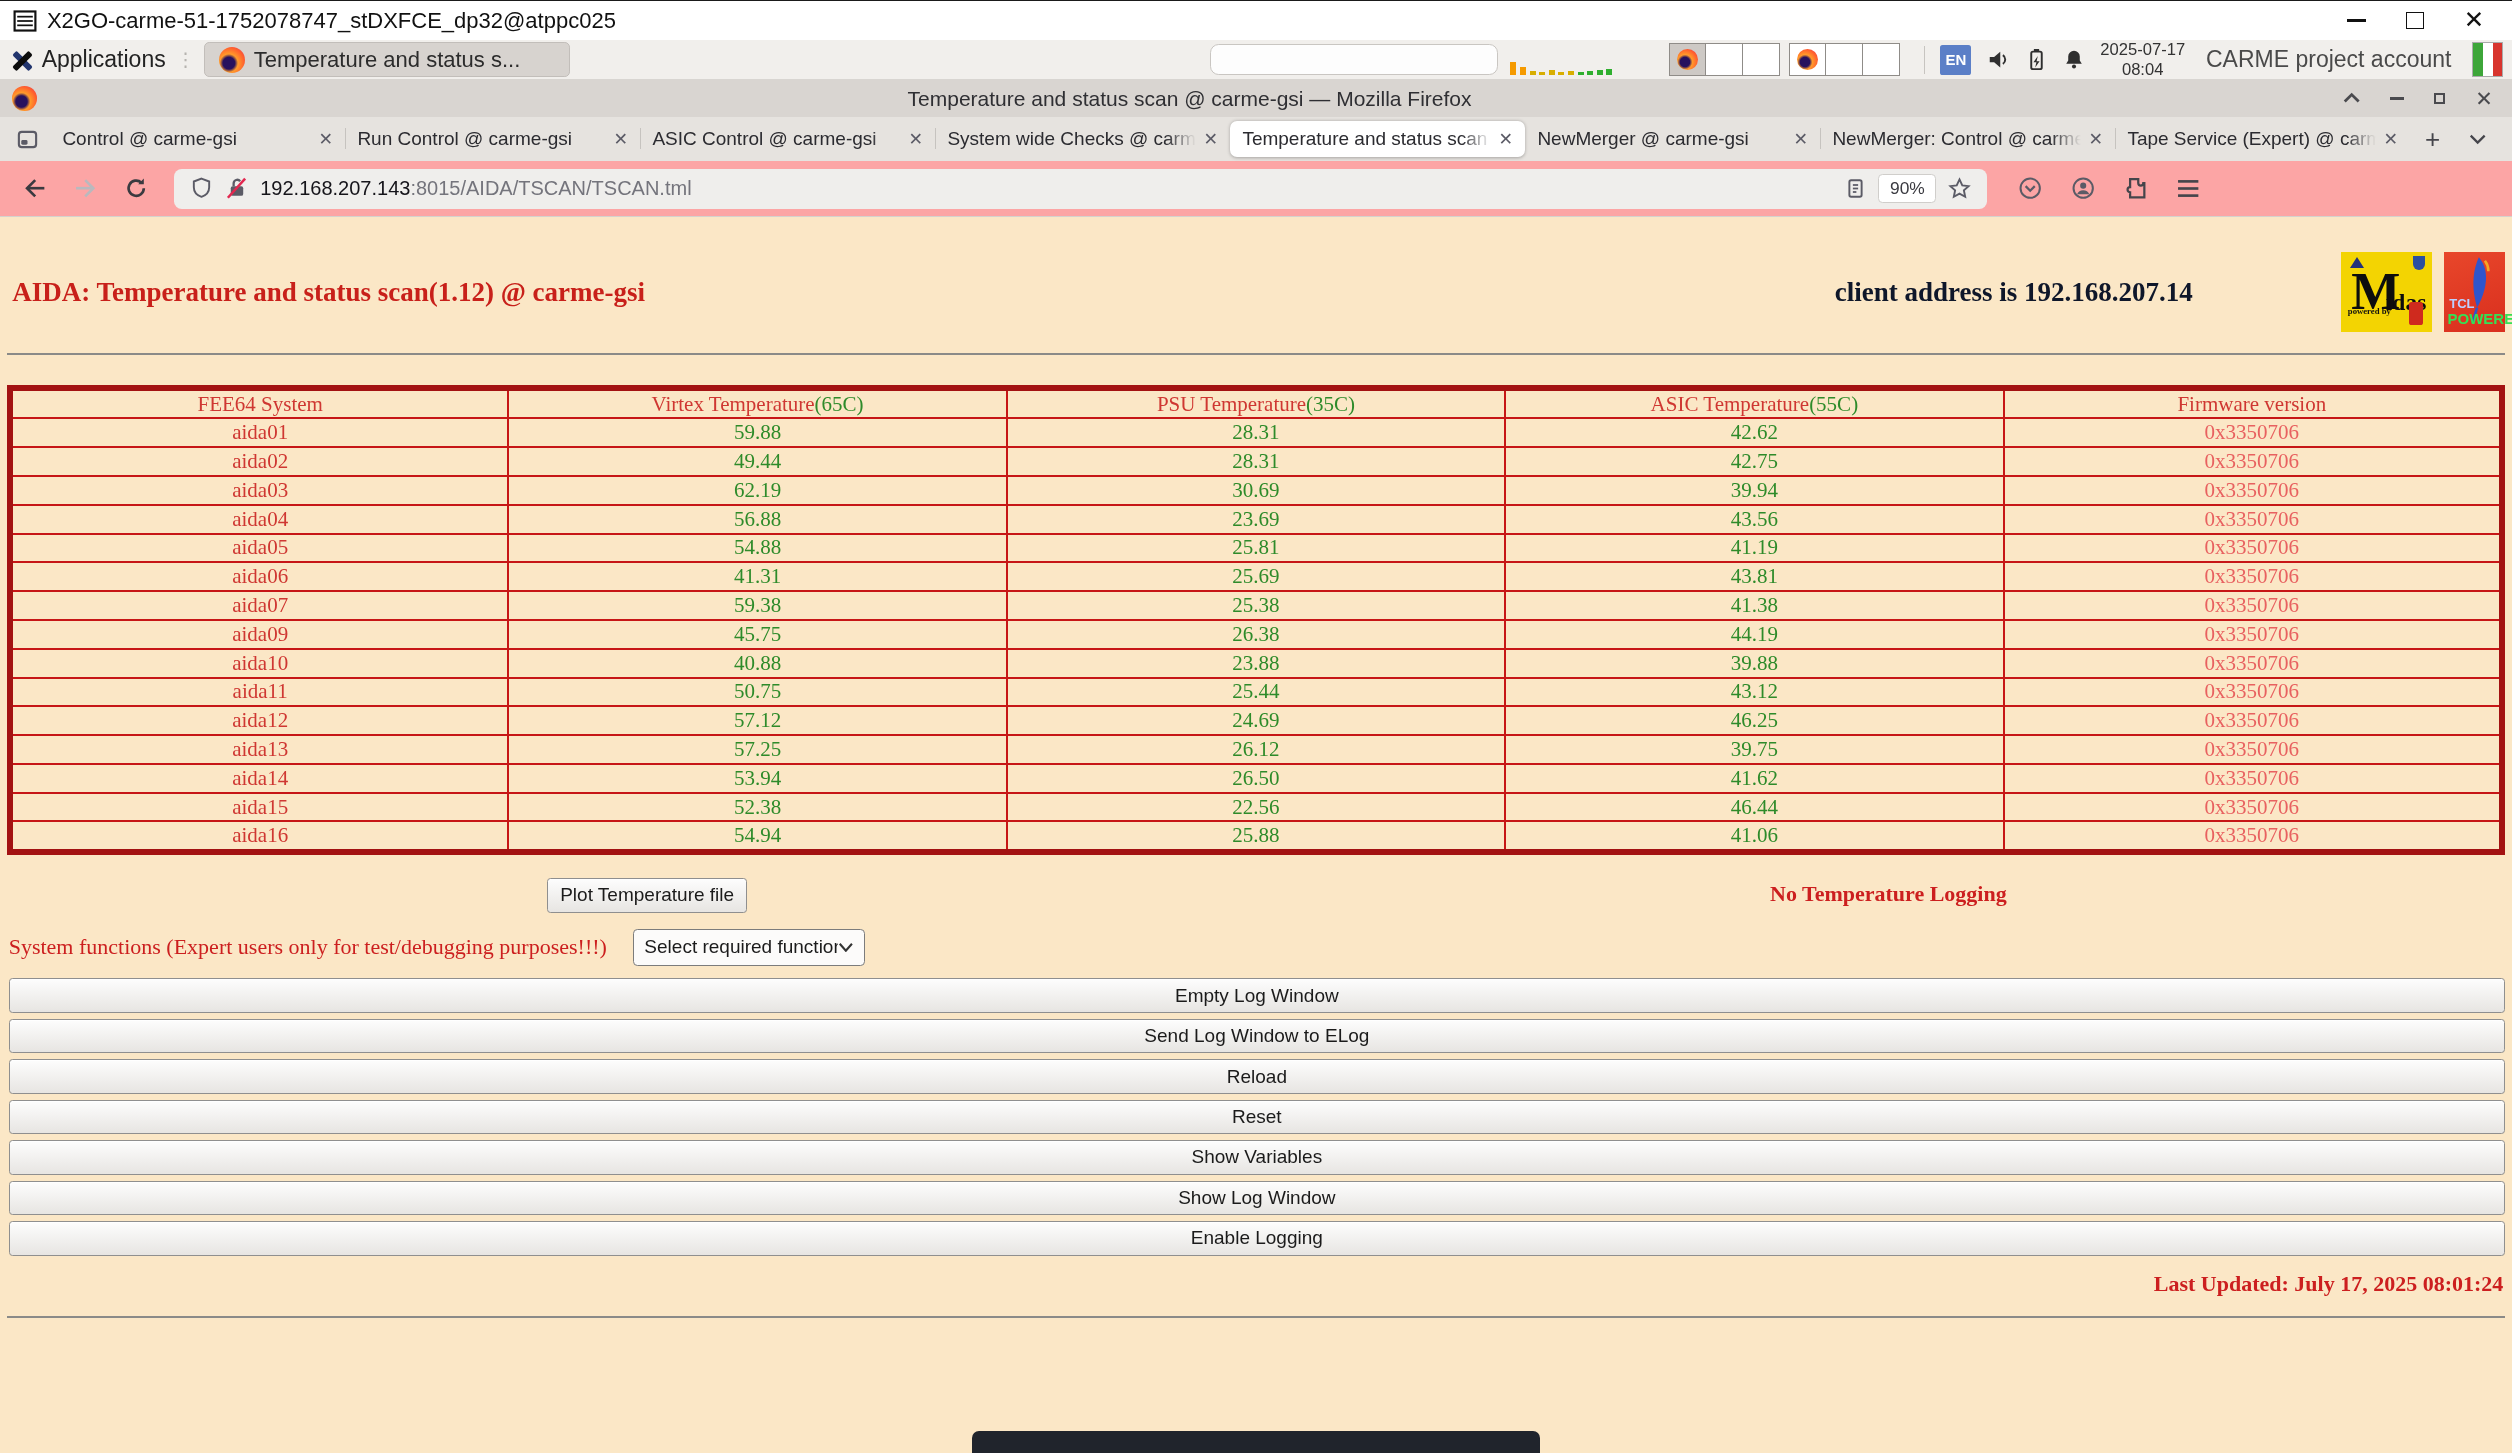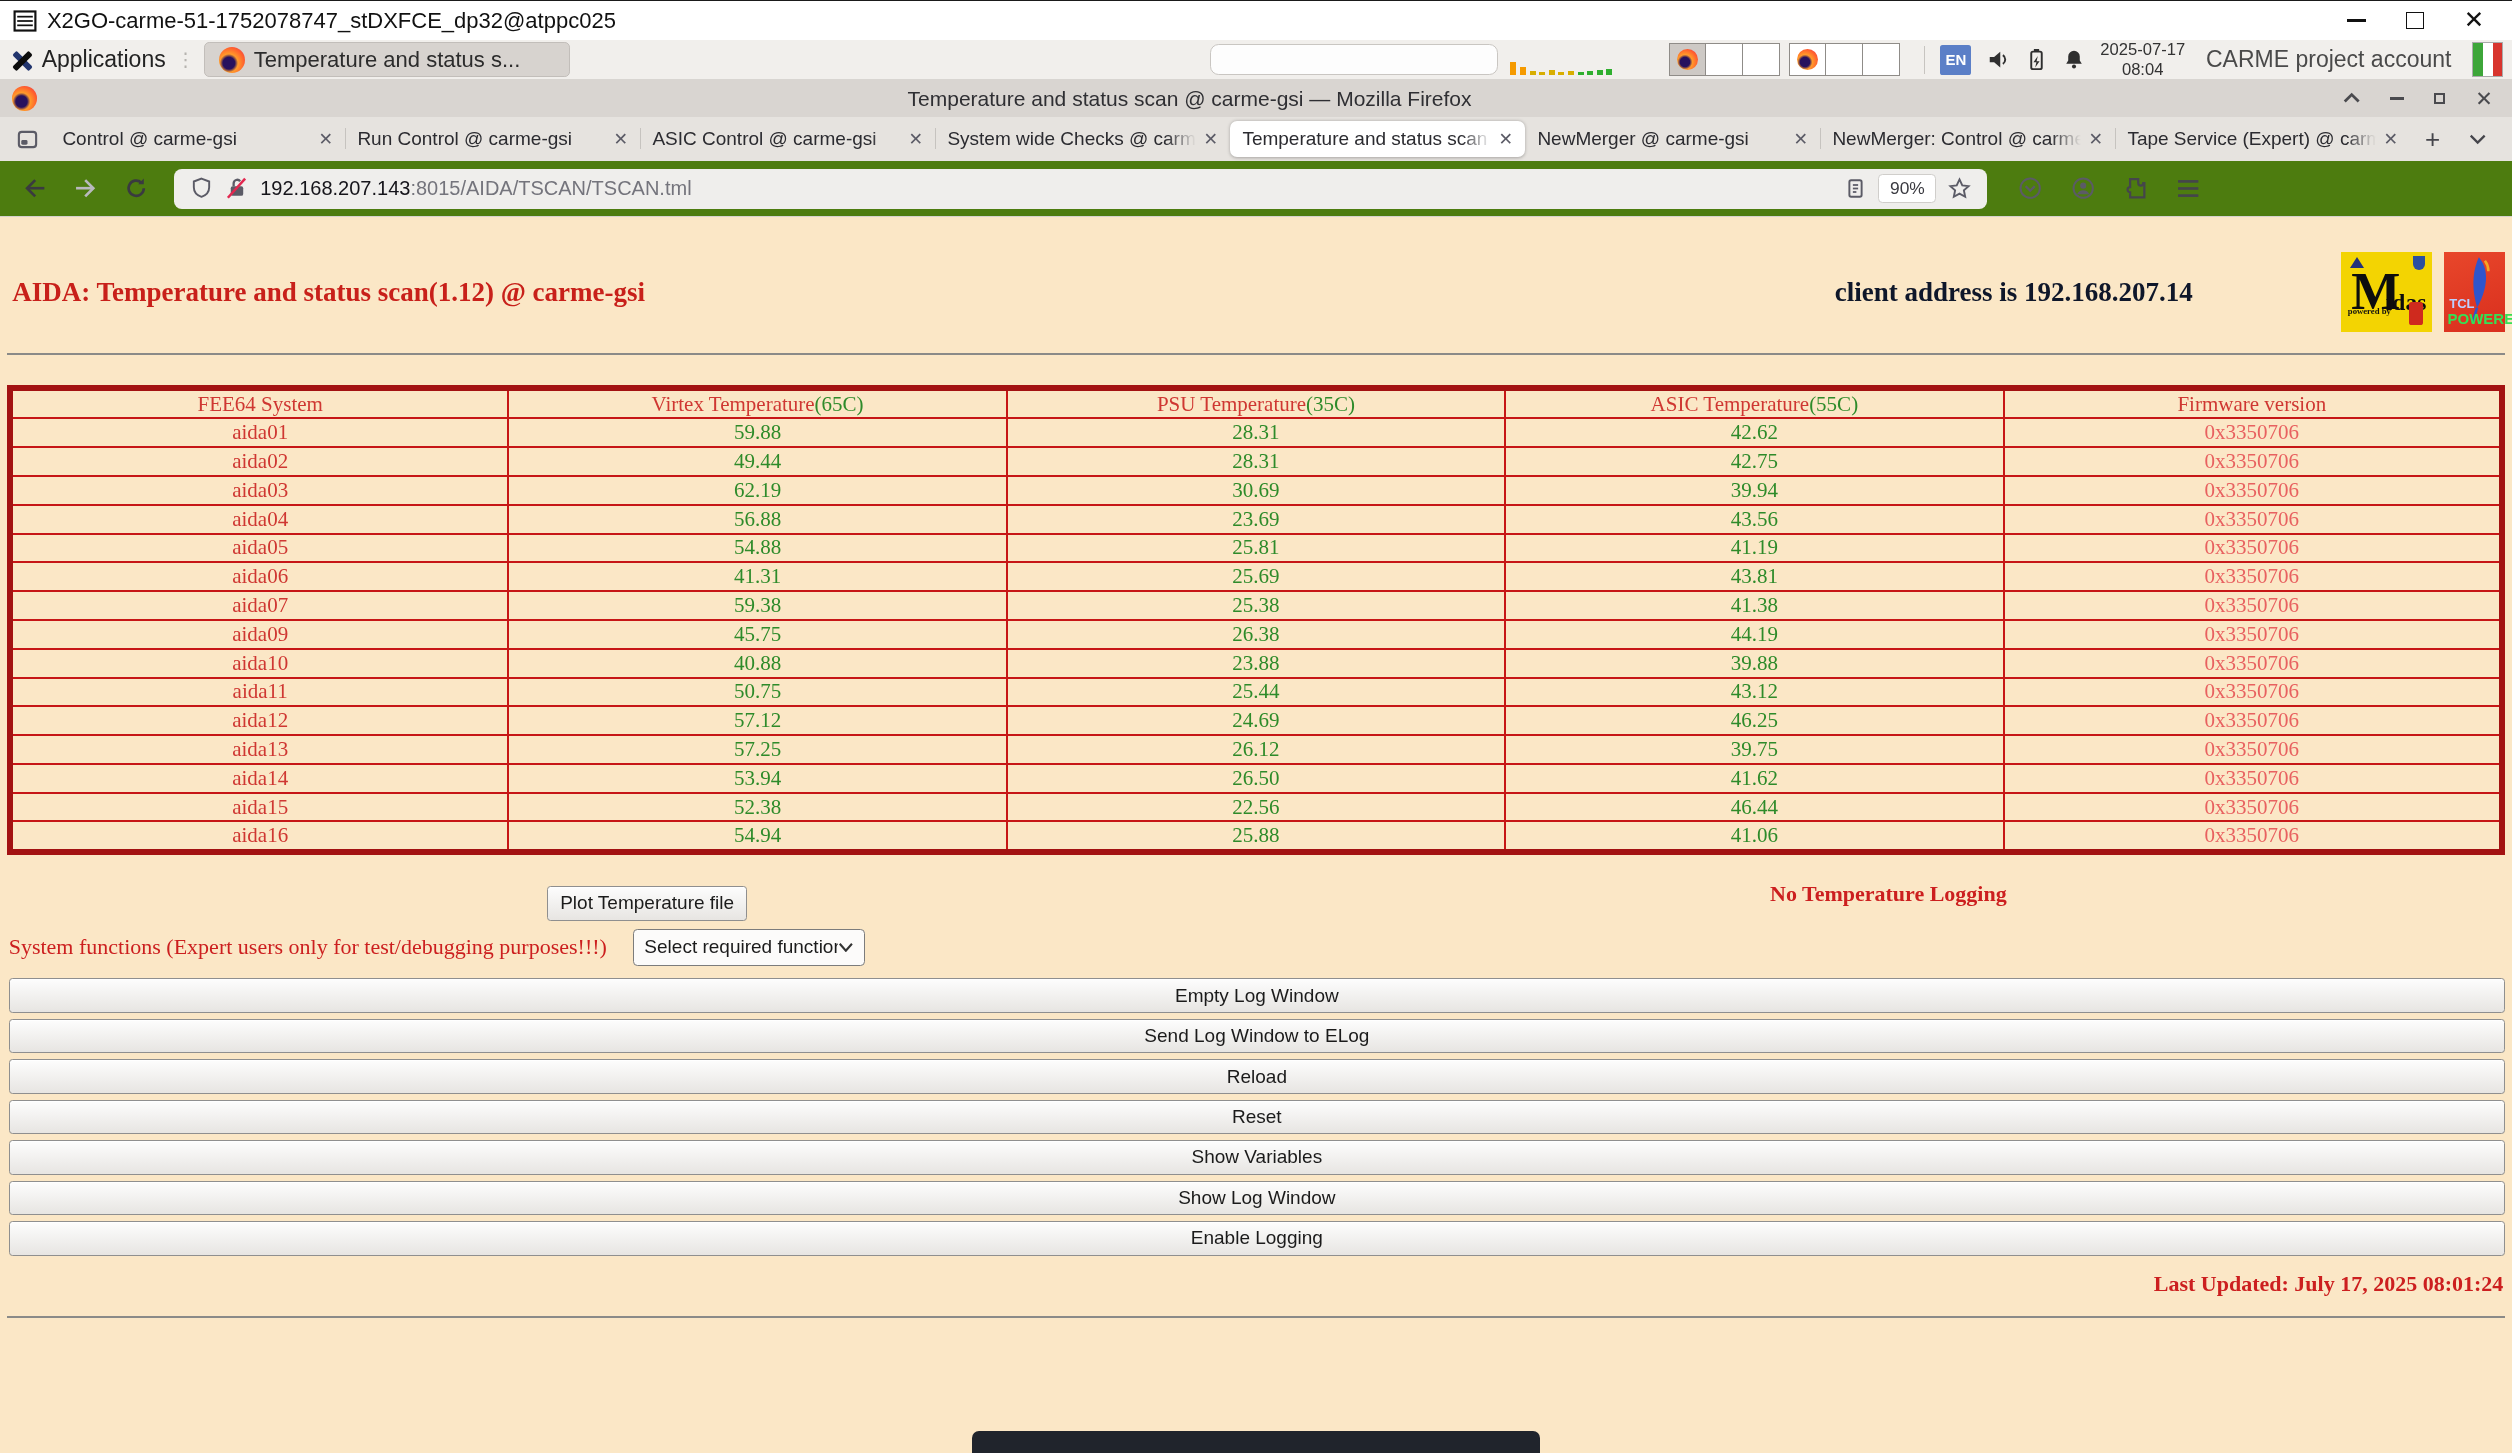--- a/index.html
+++ b/index.html
@@ -70,21 +70,21 @@
     -webkit-mask-image:linear-gradient(to right,#000 88%,transparent); 
     mask-image:linear-gradient(to right,#000 88%,transparent); }
   .tab .tclose { font-size:17.4px; color:#5b5b66; margin-left:7px; flex:none; }
   .tab:not(.active) + .tab:not(.active)::before {
     content:""; position:absolute; left:0; top:11.3px; height:21px; width:0.9px; background:#c6c3bf; }
   .tab.active { background:#ffffff; border-radius:7px; margin:4.4px 0; box-shadow:0 0.9px 3.5px rgba(0,0,0,.28); }
   .newtab { width:45px; display:flex; align-items:center; justify-content:center;
     font-size:26px; color:#45454b; }
   .alltabs { width:45px; display:flex; align-items:center; justify-content:center; }
   
-  .toolbar { height:56px; background:#4d7c0f; border-bottom:0.9px solid #d5d2ce;
+  .toolbar { height:56px; background:#fca5a5; border-bottom:0.9px solid #d5d2ce;
     display:flex; align-items:center; padding:0 23px; gap:26px; flex:none; }
   .navicon { flex:none; display:flex; }
   .urlbar { flex:1; height:40px; background:#efeeec; border-radius:7.8px;
     display:flex; align-items:center; padding:0 15.7px; gap:12.2px; max-width:1813px; }
   .urltext { flex:1; font-size:20px; white-space:nowrap; overflow:hidden; }
   .urltext .host { color:#15141a; }
   .urltext .path { color:#74747c; }
   .zoompill { background:#fff; border:0.9px solid #d0cecb; border-radius:4.4px;
     font-size:17.4px; color:#3a3a40; padding:2.6px 10.5px; }
   .rightbtns { display:flex; align-items:center; gap:28px; margin-left:5.2px; }
@@ -120,21 +120,21 @@
   th .hname { color:#cf3732; }
   th .hthr  { color:#2e8b2a; }
   td.c-sys { color:#cf3732; }
   td.c-val { color:#2e8b2a; }
   td.c-fw  { color:#e86160; }
   
   .below-table { position:relative; height:40px; margin-top:19px; }
   .gtk-btn { font-family:"Liberation Sans",sans-serif; font-size:19px; color:#1b1b1b;
     background:linear-gradient(#fdfdfd,#e7e5e2); border:0.9px solid #8f8f8f; border-radius:3.5px;
     padding:5.2px 12.2px; box-shadow:inset 0 0.9px 0 #fff; }
-  .plot-btn { position:absolute; left:547px; top:12px; }
+  .plot-btn { position:absolute; left:547px; top:4px; }
   .nolog { position:absolute; left:1770px; top:7px; font-size:22px; font-weight:bold; color:#cc1f1f; }
   .sysfunc { display:flex; align-items:center; margin:14px 7px 0 8.7px; height:38px; }
   .sysfunc .lbl { font-size:22px; font-weight:normal; color:#cc1f1f; margin-right:26px; }
   .selectbox { width:232px; height:37px; background:#fcfbfa; border:1.7px solid #7c7c7c; border-radius:4.4px;
     display:flex; align-items:center; padding:0 10.5px; font-family:"Liberation Sans",sans-serif;
     font-size:19px; color:#1b1b1b; }
   .selectbox .sval { flex:1; white-space:nowrap; overflow:hidden; }
   .btnrow { display:flex; gap:6.1px; margin:12.2px 7px 0 8.7px;flex-direction:column; }
   .lastupd { text-align:right; margin:15.7px 8.7px 0 0; font-size:22px; font-weight:bold; color:#cc1f1f; }
   

